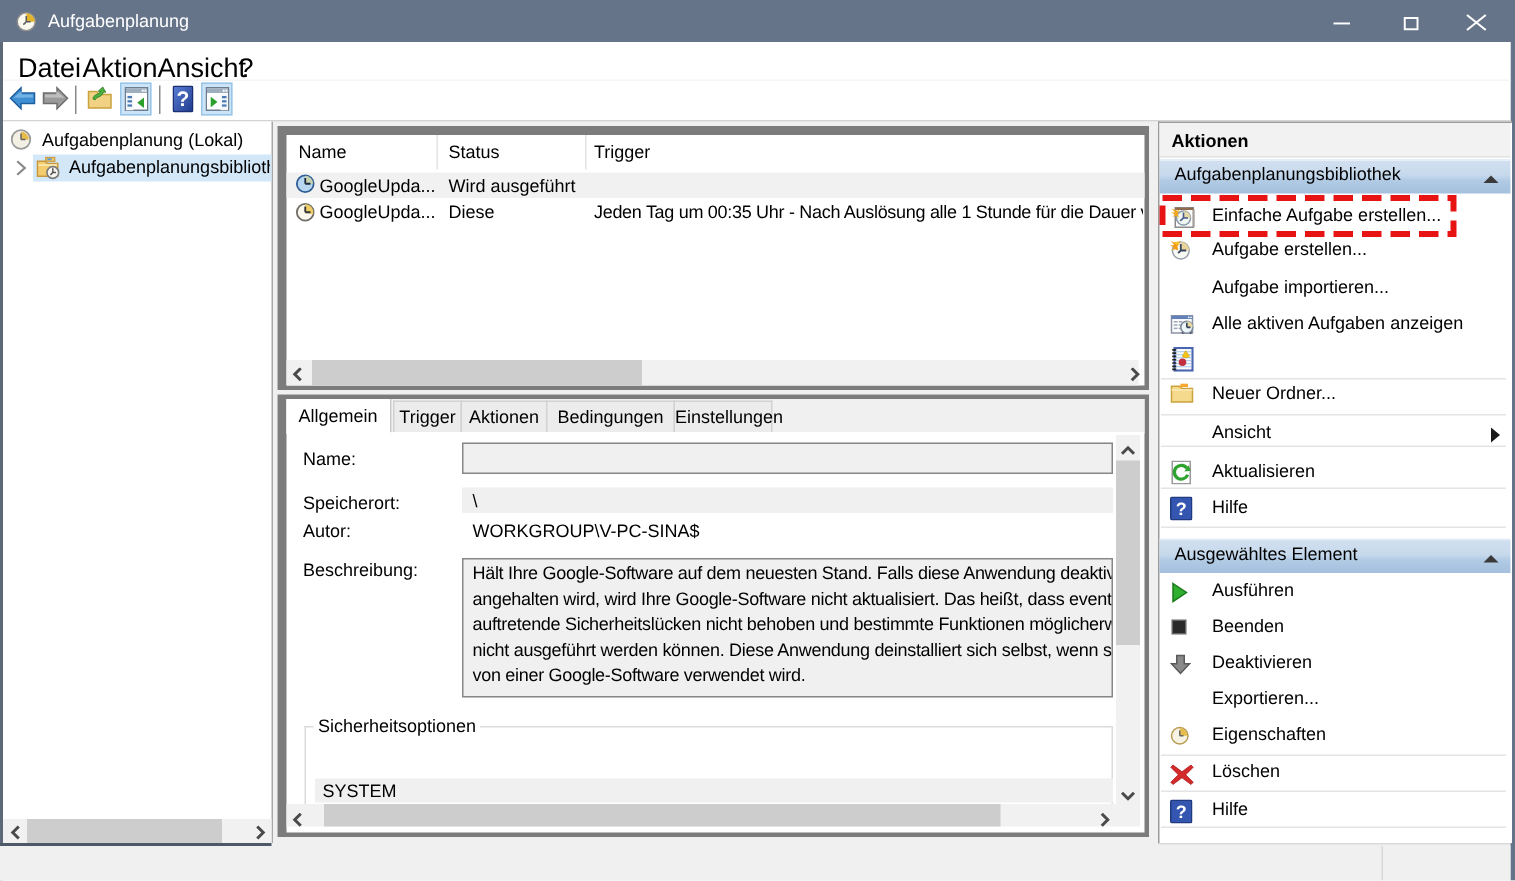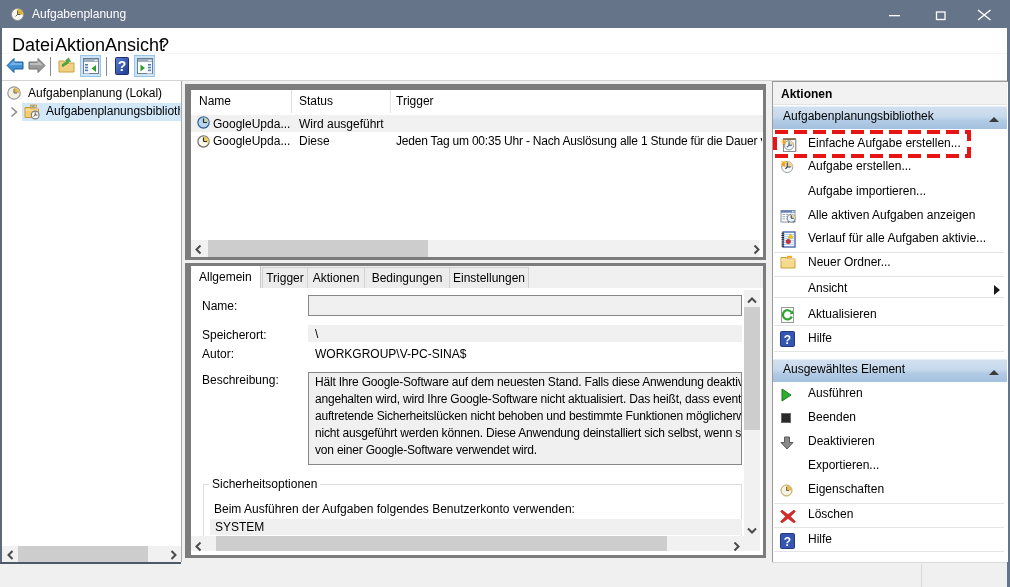--- a/index.html
+++ b/index.html
@@ -178,21 +178,21 @@
   <div class="abs" style="left:751px;top:244px;"><svg width="10" height="10">
         <path d="M3.5 0.5 L7.5 4.5 L3.5 8.5" fill="none" stroke="#4a4a4a" stroke-width="2"></path>
       </svg></div>
 
   <div class="abs" id="detailpanel"></div>
 
   <div class="abs" style="left:191px;top:266px;width:572px;height:22px;background:#f0f0f0;"></div>
   <div class="abs tab" style="left:262px;top:267px;width:46px;">Trigger</div>
   <div class="abs tab" style="left:307px;top:267px;width:58px;">Aktionen</div>
   <div class="abs tab" style="left:364px;top:267px;width:86px;">Bedingungen</div>
-  <div class="abs tab" style="left:449px;top:267px;width:80px;">Einstellungen</div>
+  <div class="abs tab" style="left:449px;top:267px;width:66px;">Einstellungen</div>
   <div class="abs" style="left:191px;top:266px;width:70px;height:23px;background:#fff;border-right:1px solid #c8c8c8;box-sizing:border-box;"></div>
   <div class="abs" style="left:199px;top:270px;font-size:12px;">Allgemein</div>
   <div class="abs" style="left:191px;top:288px;width:572px;height:1px;background:#fff;"></div>
 
   <div class="abs t12" style="left:202px;top:299px;">Name:</div>
   <div class="abs ipt" style="left:308px;top:295px;width:434px;height:21px;"></div>
   <div class="abs t12" style="left:202px;top:328px;">Speicherort:</div>
   <div class="abs field" style="left:308px;top:325px;width:434px;height:17px;"></div>
   <div class="abs t12" style="left:315px;top:327px;">\</div>
   <div class="abs t12" style="left:202px;top:347px;">Autor:</div>
@@ -201,21 +201,20 @@
   <div class="abs" id="descbox" style="left:308px;top:372px;width:434px;height:93px;padding:2px 0 0 6px;">
     <div class="dline">Hält Ihre Google-Software auf dem neuesten Stand. Falls diese Anwendung deaktiviert bzw.</div>
     <div class="dline">angehalten wird, wird Ihre Google-Software nicht aktualisiert. Das heißt, dass eventuell</div>
     <div class="dline">auftretende Sicherheitslücken nicht behoben und bestimmte Funktionen möglicherweise</div>
     <div class="dline">nicht ausgeführt werden können. Diese Anwendung deinstalliert sich selbst, wenn sie nicht</div>
     <div class="dline">von einer Google-Software verwendet wird.</div>
   </div>
 
   <div class="abs" style="left:203px;top:484px;width:539px;height:52px;border:1px solid #dcdcdc;border-bottom:none;box-sizing:border-box;"></div>
   <div class="abs t12" style="left:209px;top:477px;background:#fff;padding:0 3px;">Sicherheitsoptionen</div>
-  <div class="abs t12" style="left:214px;top:502px;">Beim Ausführen der Aufgaben folgendes Benutzerkonto verwenden:</div>
   <div class="abs field" style="left:210px;top:519px;width:532px;height:16px;"></div>
   <div class="abs t12" style="left:215px;top:520px;">SYSTEM</div>
 
   <div class="abs scrtrack" style="left:744px;top:290px;width:16px;height:261px;"></div>
   <div class="abs scrthumb" style="left:744px;top:307px;width:16px;height:123px;"></div>
   <div class="abs" style="left:747px;top:295px;"><svg width="10" height="10">
         <path d="M1 6.5 L5 2.5 L9 6.5" fill="none" stroke="#4a4a4a" stroke-width="2"></path>
       </svg></div>
   <div class="abs" style="left:747px;top:524px;"><svg width="10" height="10">
         <path d="M1 3.5 L5 7.5 L9 3.5" fill="none" stroke="#4a4a4a" stroke-width="2"></path>
@@ -287,21 +286,20 @@
   <div class="actitem" style="top:208px;">Alle aktiven Aufgaben anzeigen</div>
   <div class="acticon" style="top:231px;" id="ic-hist"><svg width="16" height="17" viewBox="0 0 16 17">
         <rect x="3" y="1" width="12" height="15" fill="#fdfdfd" stroke="#4a66b0" stroke-width="1.4"></rect>
         <path d="M4 3.5 L14 3.5 M4 5.5 L14 5.5 M4 7.5 L14 7.5 M4 9.5 L14 9.5 M4 11.5 L14 11.5 M4 13.5 L14 13.5" stroke="#9ec6e8" stroke-width="0.8"></path>
         <g stroke="#222" stroke-width="1.1" fill="none">
           <path d="M1.5 2.2 L4.2 2.2 M1.5 4.4 L4.2 4.4 M1.5 6.6 L4.2 6.6 M1.5 8.8 L4.2 8.8 M1.5 11 L4.2 11 M1.5 13.2 L4.2 13.2 M1.5 15.2 L4.2 15.2"></path>
         </g>
         <path d="M8.2 6.5 L10.5 2.8 L13 6.5 C11.5 7.8 9.5 7.8 8.2 6.5 Z" fill="#f5c518" stroke="#d8a210" stroke-width="0.5"></path>
         <circle cx="8.3" cy="10.5" r="2.5" fill="#c03040"></circle>
       </svg></div>
-  <div class="actitem" style="top:231px;">Verlauf für alle Aufgaben aktivie...</div>
   <div class="actsep" style="top:252px;"></div>
   <div class="acticon" style="top:255px;" id="ic-folder2"><svg width="16" height="14" viewBox="0 0 16 14">
         <path d="M1 2.5 L1 13 L15 13 L15 4 L8 4 L6.5 2.5 Z" fill="#f5d98c" stroke="#c9a33c"></path>
         <path d="M1 5 L15 5" stroke="#fbe9b8"></path>
         <rect x="7" y="0.8" width="5" height="2.2" fill="#f8a830"></rect>
         <path d="M5 3.5 L8.5 1 L9 2.8 Z" fill="#f8a830"></path>
       </svg></div>
   <div class="actitem" style="top:255px;">Neuer Ordner...</div>
   <div class="actsep" style="top:276px;"></div>
   <div class="actitem" style="top:281px;">Ansicht</div>

